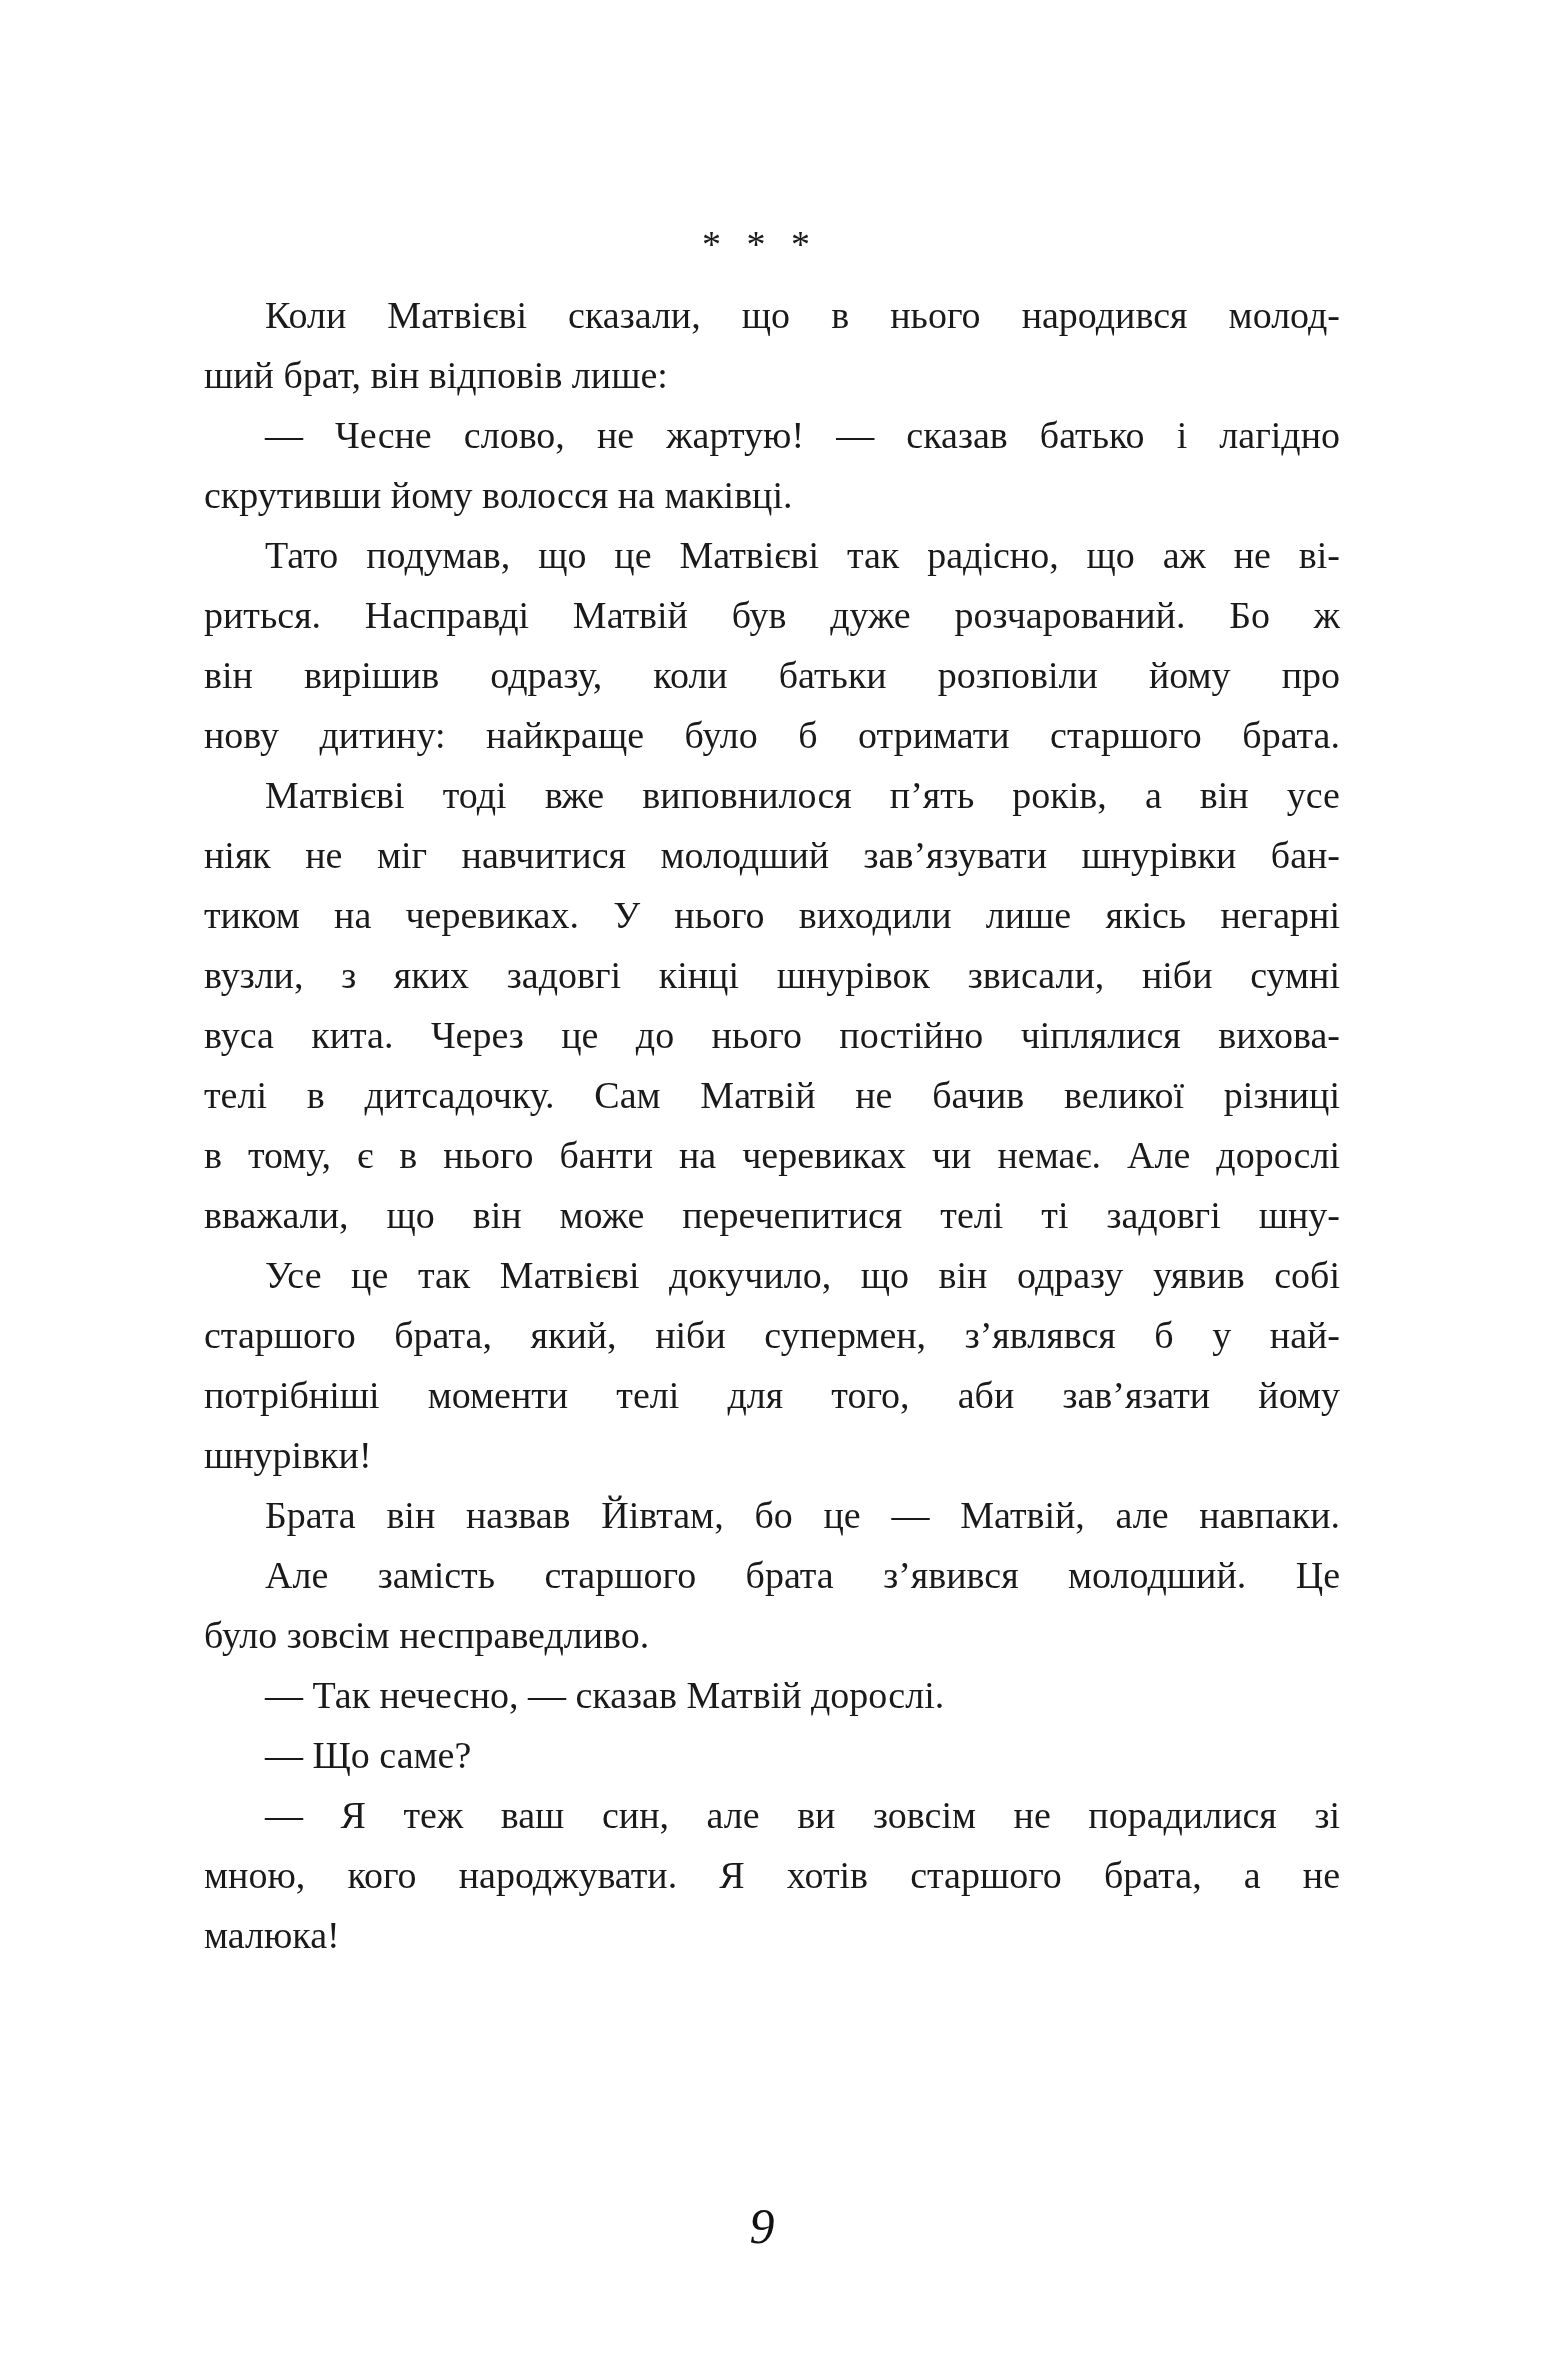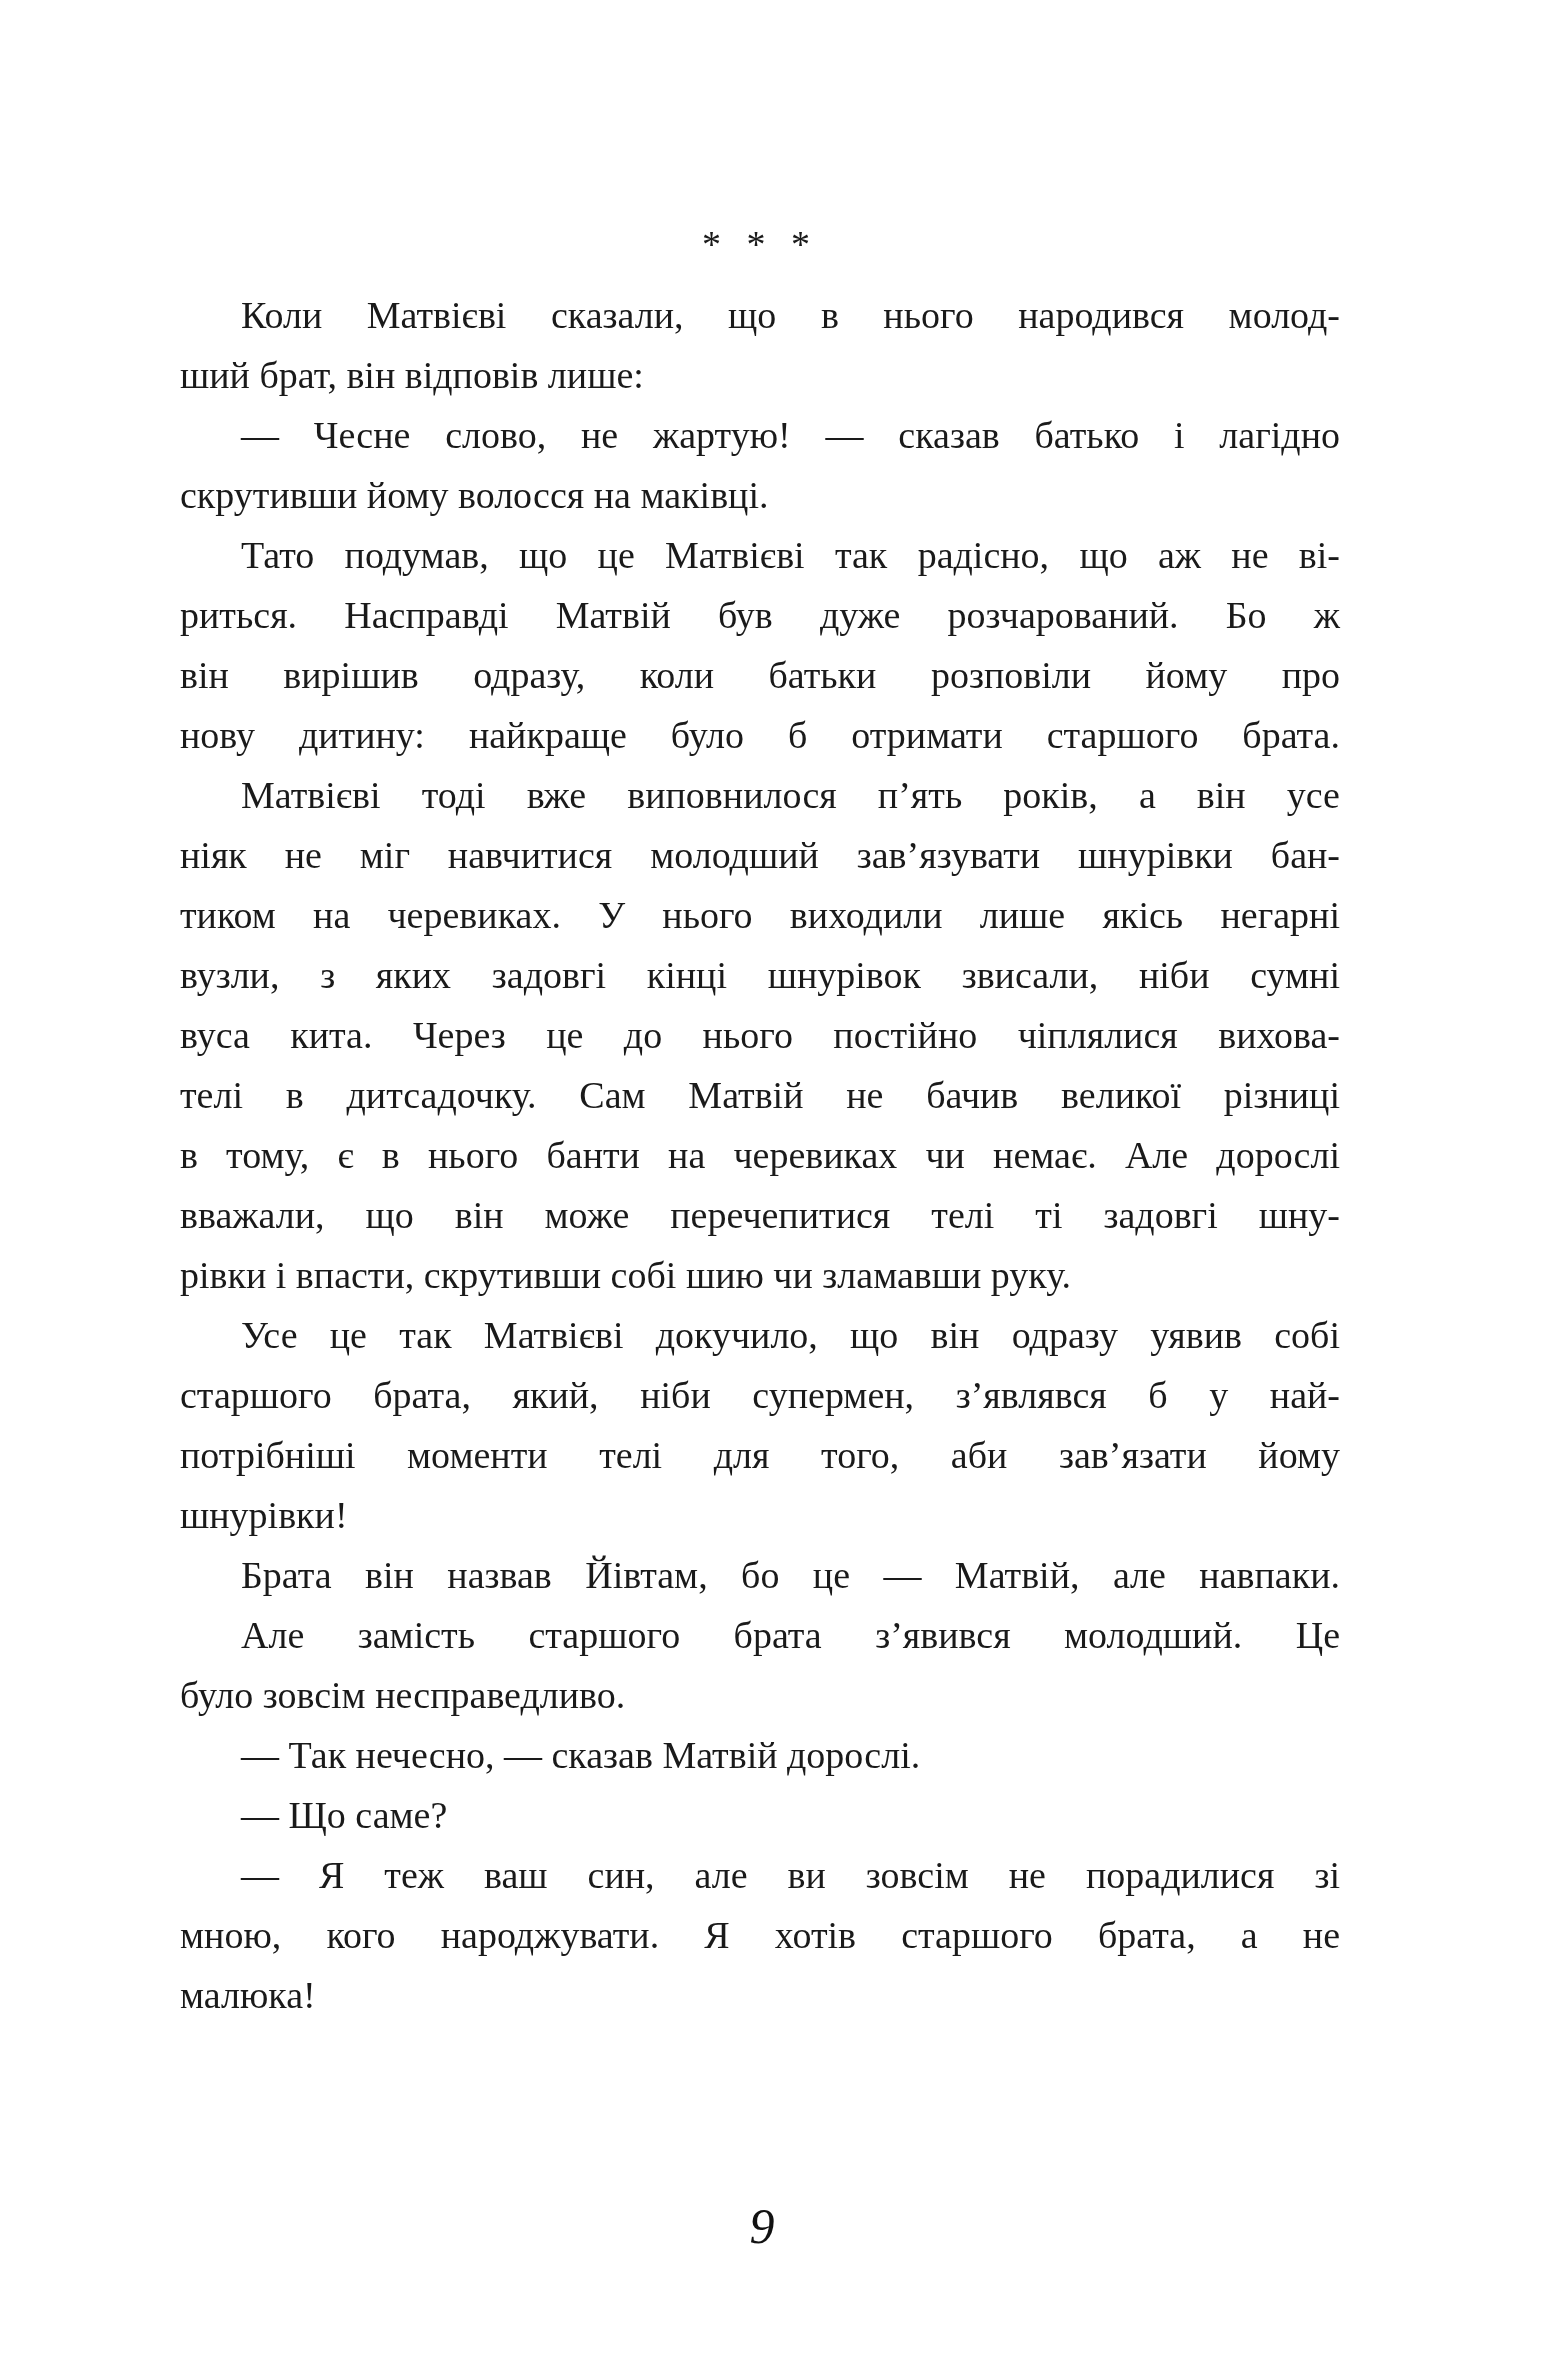--- a/index.html
+++ b/index.html
@@ -41,20 +41,21 @@
     width: 1160px;
   }
   .line {
     display: block;
     height: 60px;
     line-height: 60px;
     font-size: 38px;
     white-space: normal;
     overflow: visible;
     box-sizing: border-box;
+    margin-left: 24px;
   }
   .line.indent { padding-left: 61px; }
   .line.justify {
     text-align: justify;
     text-align-last: justify;
   }
   .line.left {
     text-align: left;
     text-align-last: left;
   }
@@ -87,21 +88,20 @@
     <div class="line justify">він вирішив одразу, коли батьки розповіли йому про</div>
     <div class="line justify">нову дитину: найкраще було б отримати старшого брата.</div>
     <div class="line indent justify">Матвієві тоді вже виповнилося п’ять років, а він усе</div>
     <div class="line justify">ніяк не міг навчитися молодший зав’язувати шнурівки бан-</div>
     <div class="line justify">тиком на черевиках. У нього виходили лише якісь негарні</div>
     <div class="line justify">вузли, з яких задовгі кінці шнурівок звисали, ніби сумні</div>
     <div class="line justify">вуса кита. Через це до нього постійно чіплялися вихова-</div>
     <div class="line justify">телі в дитсадочку. Сам Матвій не бачив великої різниці</div>
     <div class="line justify">в тому, є в нього банти на черевиках чи немає. Але дорослі</div>
     <div class="line justify">вважали, що він може перечепитися телі ті задовгі шну-</div>
-    <div class="line left">рівки і впасти, скрутивши собі шию чи зламавши руку.</div>
     <div class="line indent justify">Усе це так Матвієві докучило, що він одразу уявив собі</div>
     <div class="line justify">старшого брата, який, ніби супермен, з’являвся б у най-</div>
     <div class="line justify">потрібніші моменти телі для того, аби зав’язати йому</div>
     <div class="line left">шнурівки!</div>
     <div class="line indent justify">Брата він назвав Йівтам, бо це — Матвій, але навпаки.</div>
     <div class="line indent justify">Але замість старшого брата з’явився молодший. Це</div>
     <div class="line left">було зовсім несправедливо.</div>
     <div class="line indent left">— Так нечесно, — сказав Матвій дорослі.</div>
     <div class="line indent left">— Що саме?</div>
     <div class="line indent justify">— Я теж ваш син, але ви зовсім не порадилися зі</div>

